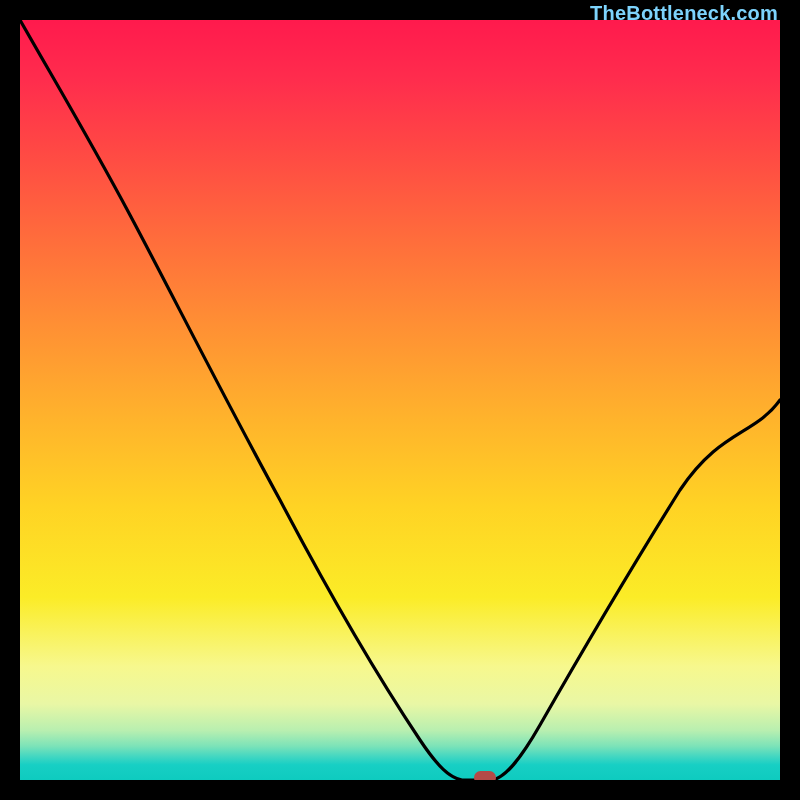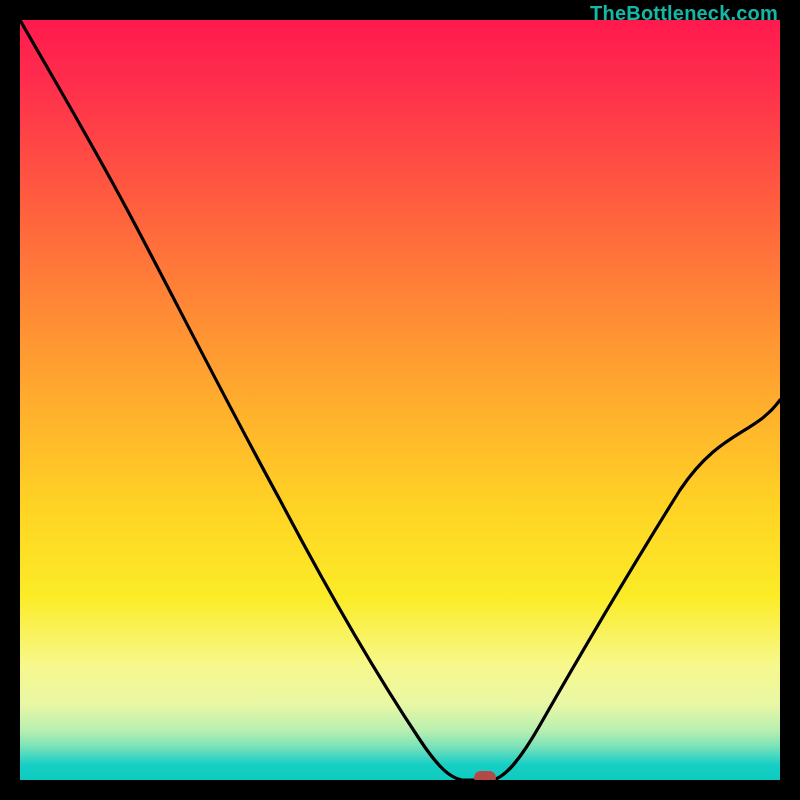--- a/index.html
+++ b/index.html
@@ -44,21 +44,21 @@
     position: absolute;
     left: 0;
     top: 0;
     width: 760px;
     height: 760px;
   }
   .watermark {
     position: absolute;
     top: 2px;
     right: 22px;
-    color: #14b8a6;
+    color: #7dd3fc;
     font-family: Arial, Helvetica, sans-serif;
     font-size: 20px;
     font-weight: 600;
     letter-spacing: 0.2px;
     user-select: none;
   }
 </style>
 </head>
 <body>
 

